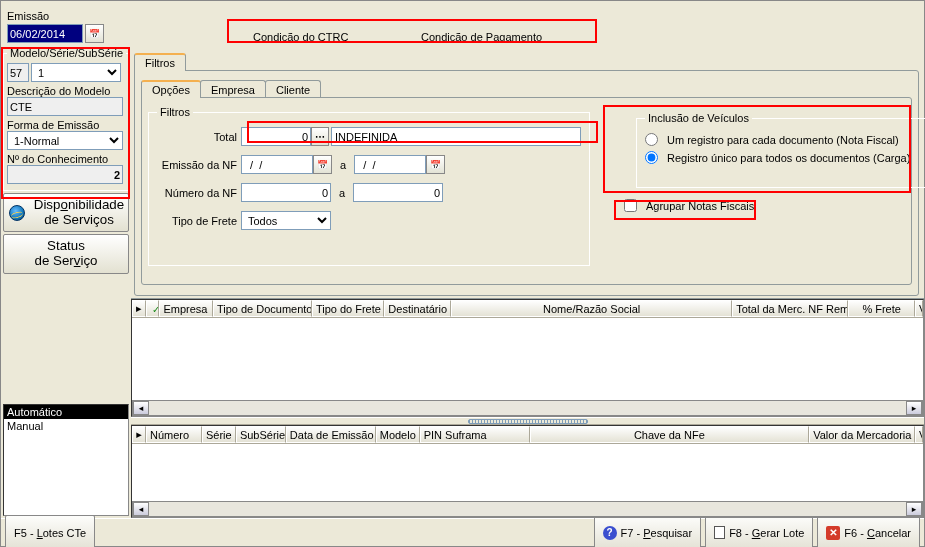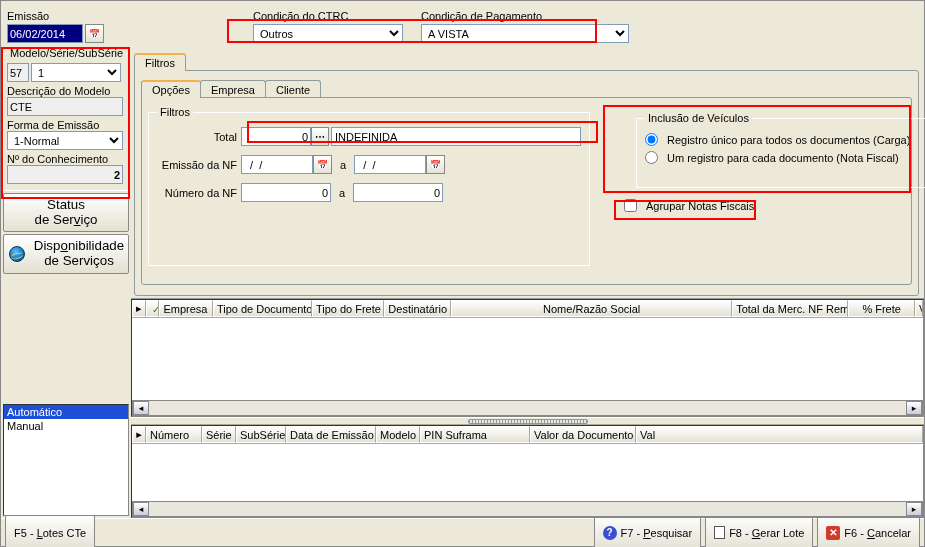--- a/index.html
+++ b/index.html
@@ -48,21 +48,21 @@
     display:flex; flex-direction:column; align-items:center; justify-content:center;
     line-height:1.1;
   }
   .side-list {
     flex:1; background:#fff;
     border:1px inset #888;
     min-height:80px;
     overflow:auto;
   }
   .list-item { padding:1px 3px; }
-  .hl-red { background:#1d4ed8; color:#fff; }
+  .hl-red { background:#000000; color:#fff; }
   
   .main { flex:1; display:flex; flex-direction:column; min-width:0; }
   .main-pad { padding:3px 5px 0 3px; }
   
   .tabs { display:flex; align-items:flex-end; height:22px; position:relative; }
   .tab {
     background:#ECE9D8;
     border:1px solid #919B9C;
     border-bottom:none;
     border-radius:3px 3px 0 0;
@@ -221,30 +221,24 @@
         <button class="mini-btn">
           <span>📅</span>
         </button>
       </div>
     </div>
 
     <div style="width:114px;"></div>
 
     <div class="field-col" style="width:158px;">
       <span class="lbl">Condição do CTRC</span>
-      <select class="sel" style="width:150px;">
-        <option>Outros</option>
-      </select>
     </div>
 
     <div class="field-col" style="width:216px;">
       <span class="lbl">Condição de Pagamento</span>
-      <select class="sel" style="width:208px;">
-        <option>A VISTA</option>
-      </select>
     </div>
   </div>
 
   <div class="body-row">
 
     <div class="sidebar">
       <fieldset class="fs-groove" style="padding:4px 3px 6px 3px; margin-top:0;">
         <legend>Modelo/Série/SubSérie</legend>
         <div class="row-flex" style="margin-bottom:3px;">
           <input class="txtin" style="width: 22px; background: rgb(239, 239, 239);" readonly="" value="57">
@@ -255,26 +249,26 @@
         <span class="lbl">Descrição do Modelo</span>
         <input class="txtin" style="width: 116px; background: rgb(239, 239, 239); margin-bottom: 3px;" readonly="" value="CTE">
         <span class="lbl">Forma de Emissão</span>
         <select class="sel" style="width:116px;margin-bottom:3px;">
           <option>1-Normal</option>
         </select>
         <span class="lbl">Nº do Conhecimento</span>
         <input class="txtin" style="width: 116px; text-align: right; font-weight: bold; background: rgb(239, 239, 239);" readonly="" value="2">
       </fieldset>
 
-      <button class="side-btn">
-        <span>Status<br>de Ser<span class="u">v</span>iço</span>
-      </button>
       <button class="side-btn" style="flex-direction:row;gap:5px;justify-content:flex-start;padding-left:5px;">
         <span class="ie-icon"></span>
         <span style="text-align:center;flex:1;">Disp<span class="u">o</span>nibilidade<br>de Serviços</span>
+      </button>
+      <button class="side-btn">
+        <span>Status<br>de Ser<span class="u">v</span>iço</span>
       </button>
 
       <div style="flex:1;"></div>
 
       <div class="side-list" style="height:112px;flex:none;">
         <div class="list-item hl-red">Automático</div>
         <div class="list-item">Manual</div>
       </div>
     </div>
 
@@ -318,31 +312,37 @@
                   </button>
               </div>
 
               <div class="form-row">
                 <span class="flbl">Número da NF</span>
                 <input class="txtin" style="width: 90px; text-align: right;" value="0">
                 <span style="padding:0 8px;">a</span>
                 <input class="txtin" style="width: 90px; text-align: right;" value="0">
               </div>
 
+              <div class="form-row">
+                <span class="flbl">Tipo de Frete</span>
+                <select class="sel" style="width:90px;">
+                  <option>Todos</option>
+                </select>
+              </div>
             </fieldset>
 
             <fieldset class="fs-groove" style="position:absolute; left:468px; top:10px; width:296px; height:76px; padding:4px 8px;margin-left:26px;">
               <legend>Inclusão de Veículos</legend>
               <div class="radio-row">
+                <input type="radio" name="veic" style="">
+                <span>Um registro para cada documento (Nota Fiscal)</span>
+              </div>
+              <div class="radio-row">
                 <input type="radio" name="veic" checked="" style="">
                 <span>Registro único para todos os documentos (Carga)</span>
-              </div>
-              <div class="radio-row">
-                <input type="radio" name="veic" style="">
-                <span>Um registro para cada documento (Nota Fiscal)</span>
               </div>
             </fieldset>
 
             <div class="check-row" style="position:absolute; left:482px; top:96px;">
               <input type="checkbox" style="">
               <span>Agrupar Notas Fiscais</span>
             </div>
 
           </div>
         </div>
@@ -377,21 +377,22 @@
 
         <div class="grid" style="flex:1;">
           <div class="grid-head">
             <div class="gh grid-mark" style="width:14px;">▸</div>
             <div class="gh" style="width:56px;">Número</div>
             <div class="gh" style="width:34px;">Série</div>
             <div class="gh" style="width:50px;">SubSérie</div>
             <div class="gh" style="width:90px;">Data de Emissão</div>
             <div class="gh" style="width:44px;">Modelo</div>
             <div class="gh" style="width:110px;text-align:left;">PIN Suframa</div>
-            <div class="gh" style="width:106px;">Valor da Documento</div>
+            <div class="gh" style="width:280px;text-align:center;">Chave da NFe</div>
+            <div class="gh" style="width:106px;">Valor da Mercadoria</div>
             <div class="gh" style="flex:1;">Val</div>
           </div>
           <div class="grid-body"></div>
           <div class="hscroll">
             <div class="arrow">◂</div>
             <div class="track"></div>
             <div class="arrow">▸</div>
           </div>
         </div>
       </div>

